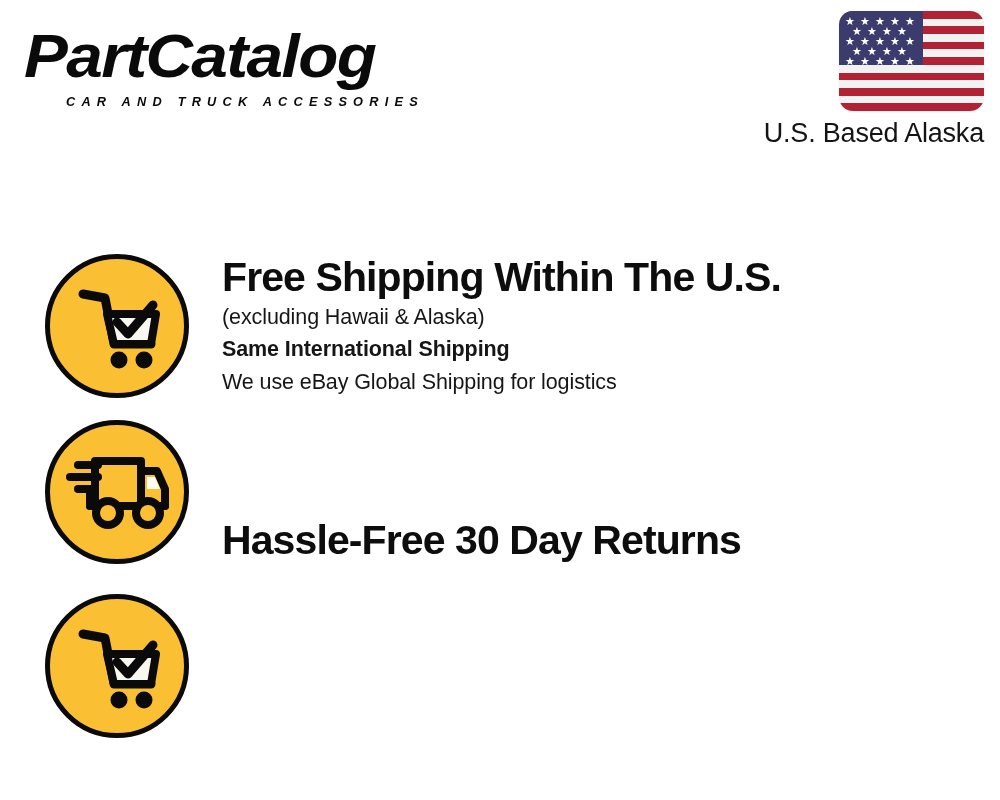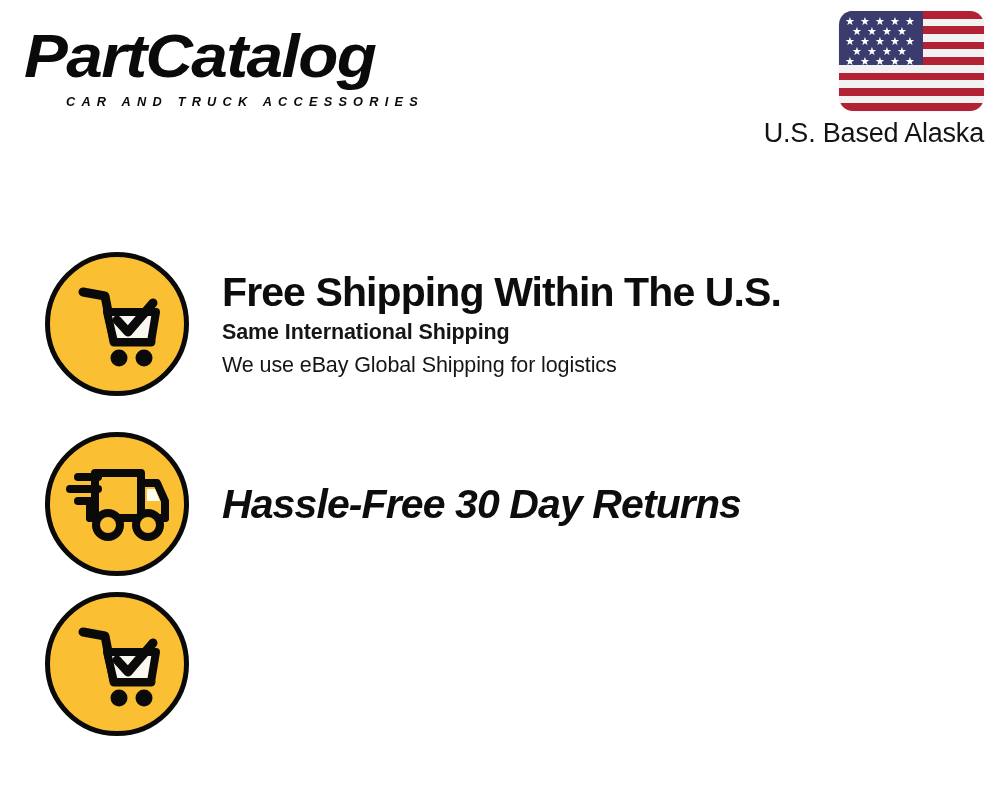--- a/index.html
+++ b/index.html
@@ -114,24 +114,24 @@
     position: absolute;
     left: 0;
     top: 186px;
     width: 1000px;
   }
   .feature-row {
     position: absolute;
     left: 0;
     width: 1000px;
     display: flex;
-    align-items: center;
+    align-items: flex-end;
   }
   #feature-row-0 { top: 64px; height: 148px; }
-  #feature-row-1 { top: 244px; height: 148px; font-style: italic; }
+  #feature-row-1 { top: 230px; height: 148px; }
   #feature-row-2 { top: 404px; height: 148px; }
 
   .feature-icon {
     position: relative;
     flex: 0 0 auto;
     margin-left: 45px;
     width: 144px;
     height: 144px;
     border-radius: 50%;
     background: #FBBF33;
@@ -231,20 +231,21 @@
         <path d="M18 16 L40 20 L49 66 L86 66" fill="none" stroke="#0a0a0a" stroke-width="9" stroke-linecap="round" stroke-linejoin="round"></path>
         <path d="M42 36 L91 36 L86 66 L49 66 Z" fill="#FAF7F0"></path>
         <path d="M42 36 L91 36 L86 66 L49 66 Z" fill="none" stroke="#0a0a0a" stroke-width="8" stroke-linejoin="round"></path>
         <path d="M52 44 L63 56 L88 27" fill="none" stroke="#0a0a0a" stroke-width="9" stroke-linecap="round" stroke-linejoin="round"></path>
         <circle cx="54" cy="82" r="8.5" fill="#0a0a0a"></circle>
         <circle cx="79" cy="82" r="8.5" fill="#0a0a0a"></circle>
       </svg>
     </div>
     <div class="feature-text">
       <div class="feature-title">Free Shipping Within The U.S.</div>
+      <div class="feature-sub">(excluding Hawaii &amp; Alaska)</div>
       <div class="feature-sub strong">Same International Shipping</div>
       <div class="feature-sub">We use eBay Global Shipping for logistics</div>
     </div>
   </div>
 
   <div class="feature-row" id="feature-row-1">
     <div class="feature-icon">
       <svg width="106" height="86" viewBox="0 0 106 86" aria-hidden="true">
         <path d="M31 12 L77 12 L77 57 L31 57 Z" fill="none" stroke="#0a0a0a" stroke-width="8" stroke-linejoin="round"></path>
         <path d="M77 22 L93 22 L101 40 L101 57 L77 57 Z" fill="none" stroke="#0a0a0a" stroke-width="8" stroke-linejoin="round"></path>

